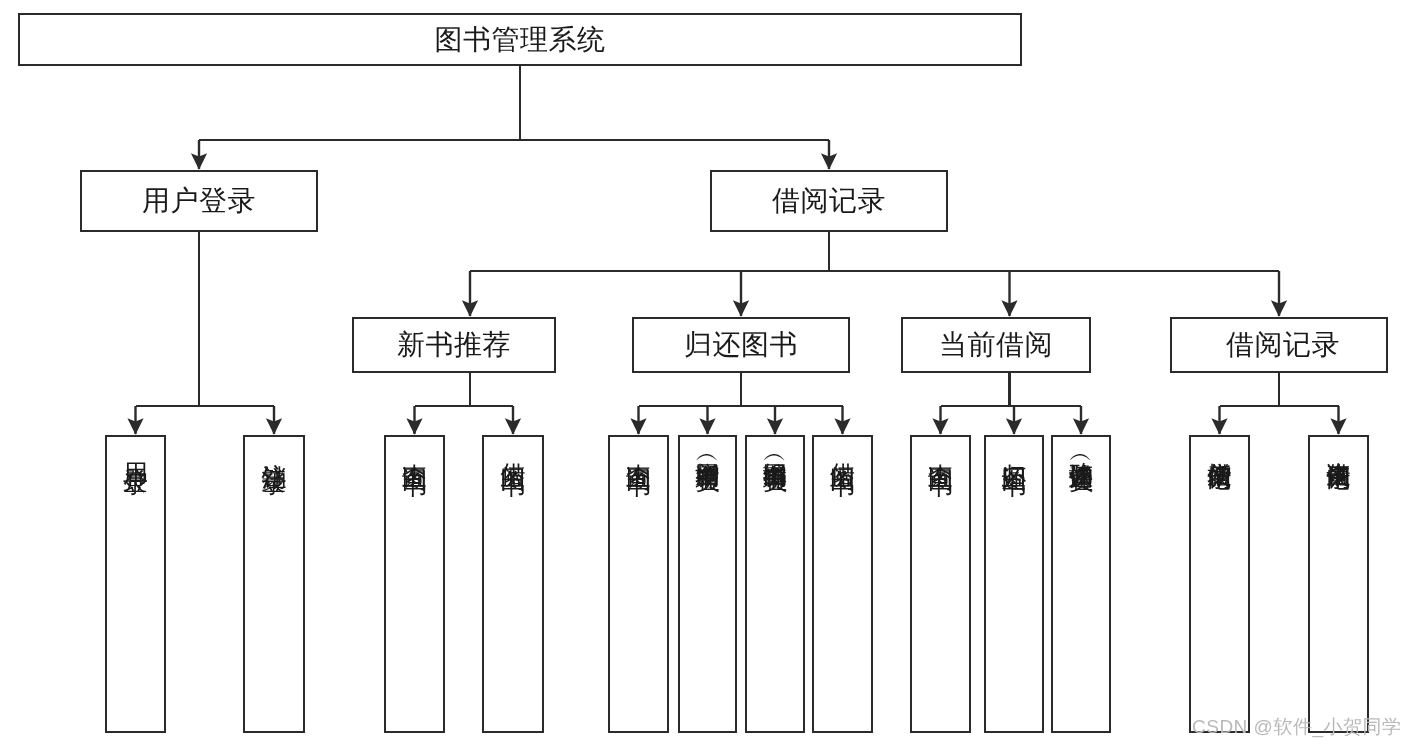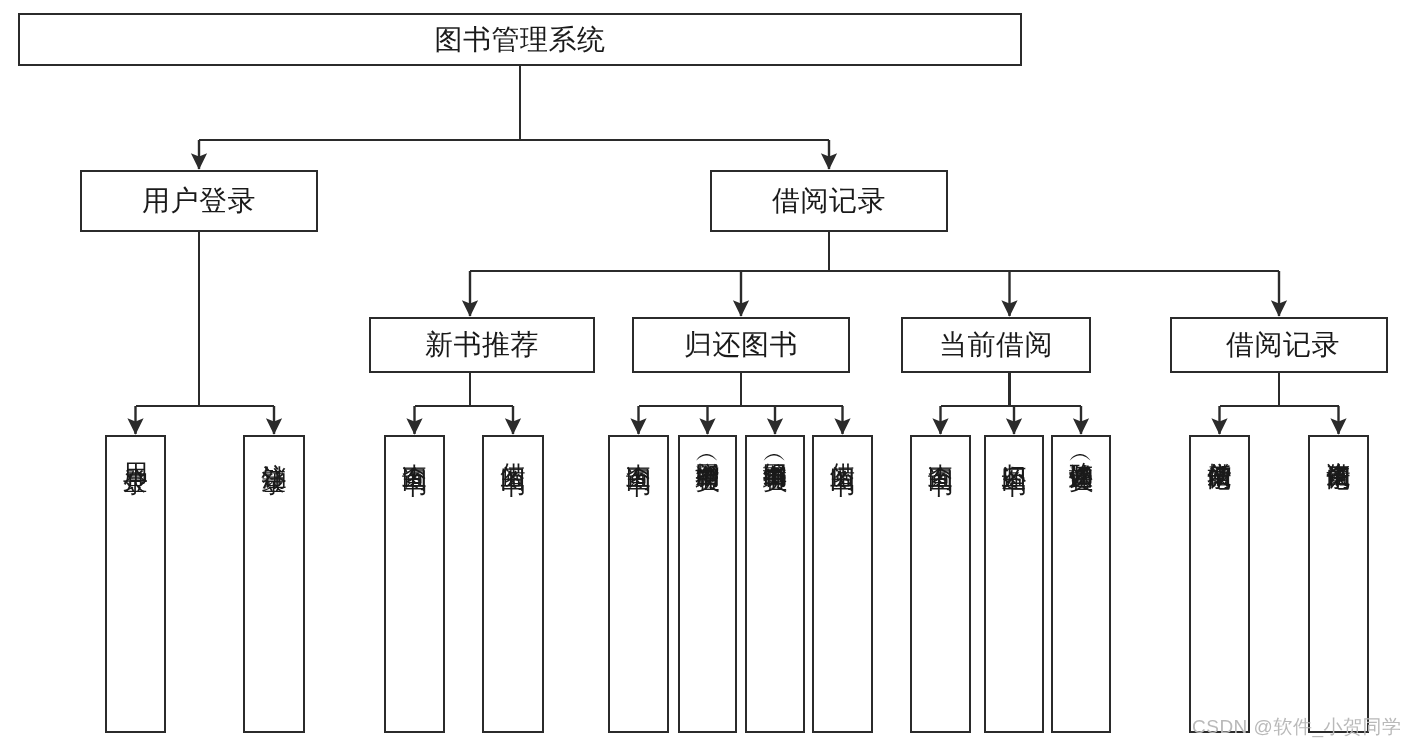--- a/index.html
+++ b/index.html
@@ -122,21 +122,21 @@
   <div id="node-layer">
       <div class="node horiz" style="left: 18px; top: 13px; width: 1004px; height: 53px;">
         <span class="node-label">图书管理系统</span>
       </div>
       <div class="node horiz" style="left: 80px; top: 170px; width: 238px; height: 62px;">
         <span class="node-label">用户登录</span>
       </div>
       <div class="node horiz" style="left: 710px; top: 170px; width: 238px; height: 62px;">
         <span class="node-label">借阅记录</span>
       </div>
-      <div class="node horiz" style="left: 369px; top: 317px; width: 226px; height: 56px;">
+      <div class="node horiz" style="left: 352px; top: 317px; width: 204px; height: 56px;">
         <span class="node-label">新书推荐</span>
       </div>
       <div class="node horiz" style="left: 632px; top: 317px; width: 218px; height: 56px;">
         <span class="node-label">归还图书</span>
       </div>
       <div class="node horiz" style="left: 901px; top: 317px; width: 190px; height: 56px;">
         <span class="node-label">当前借阅</span>
       </div>
       <div class="node horiz" style="left: 1170px; top: 317px; width: 218px; height: 56px; padding-left: 8px;">
         <span class="node-label">借阅记录</span>

